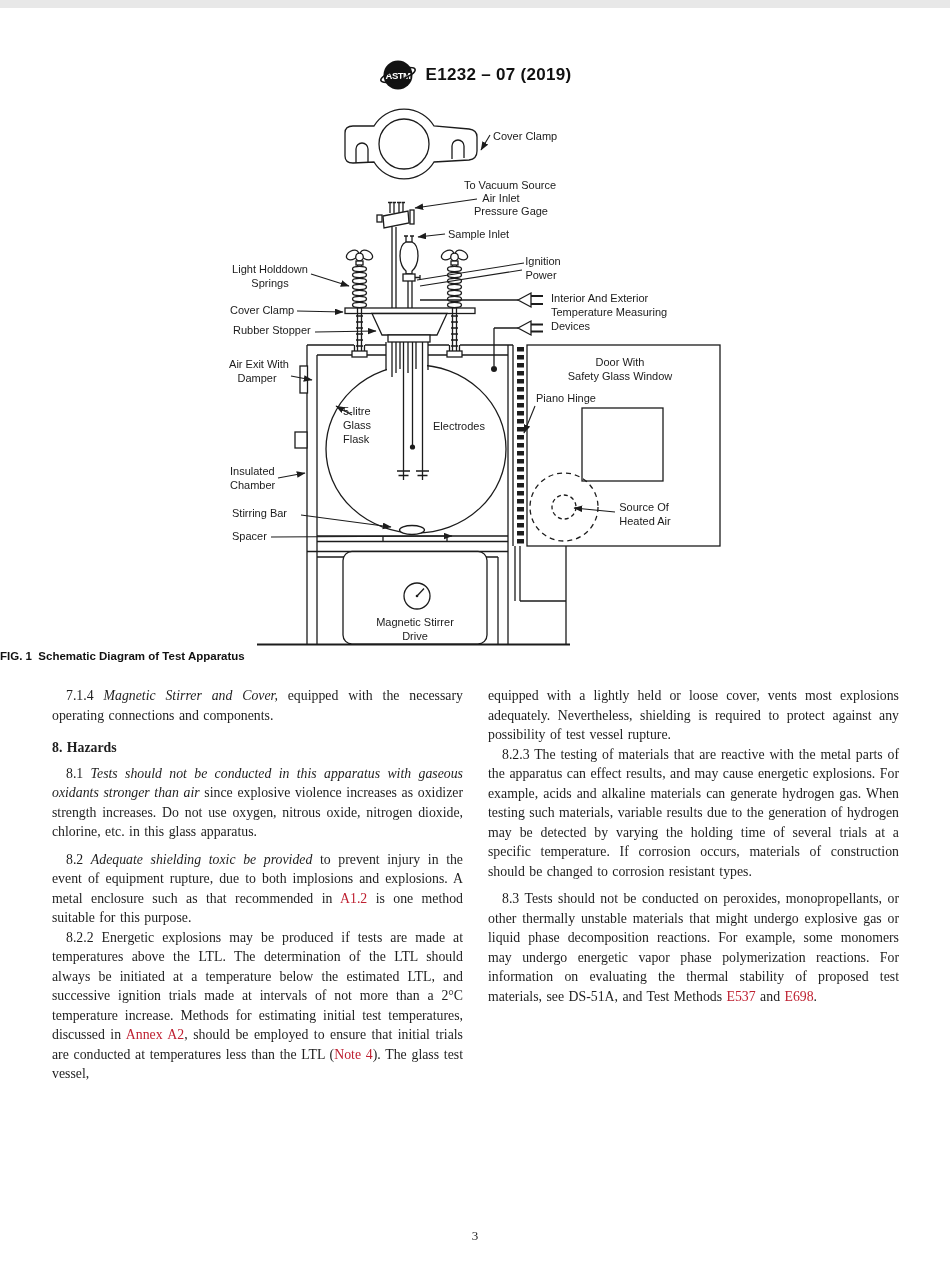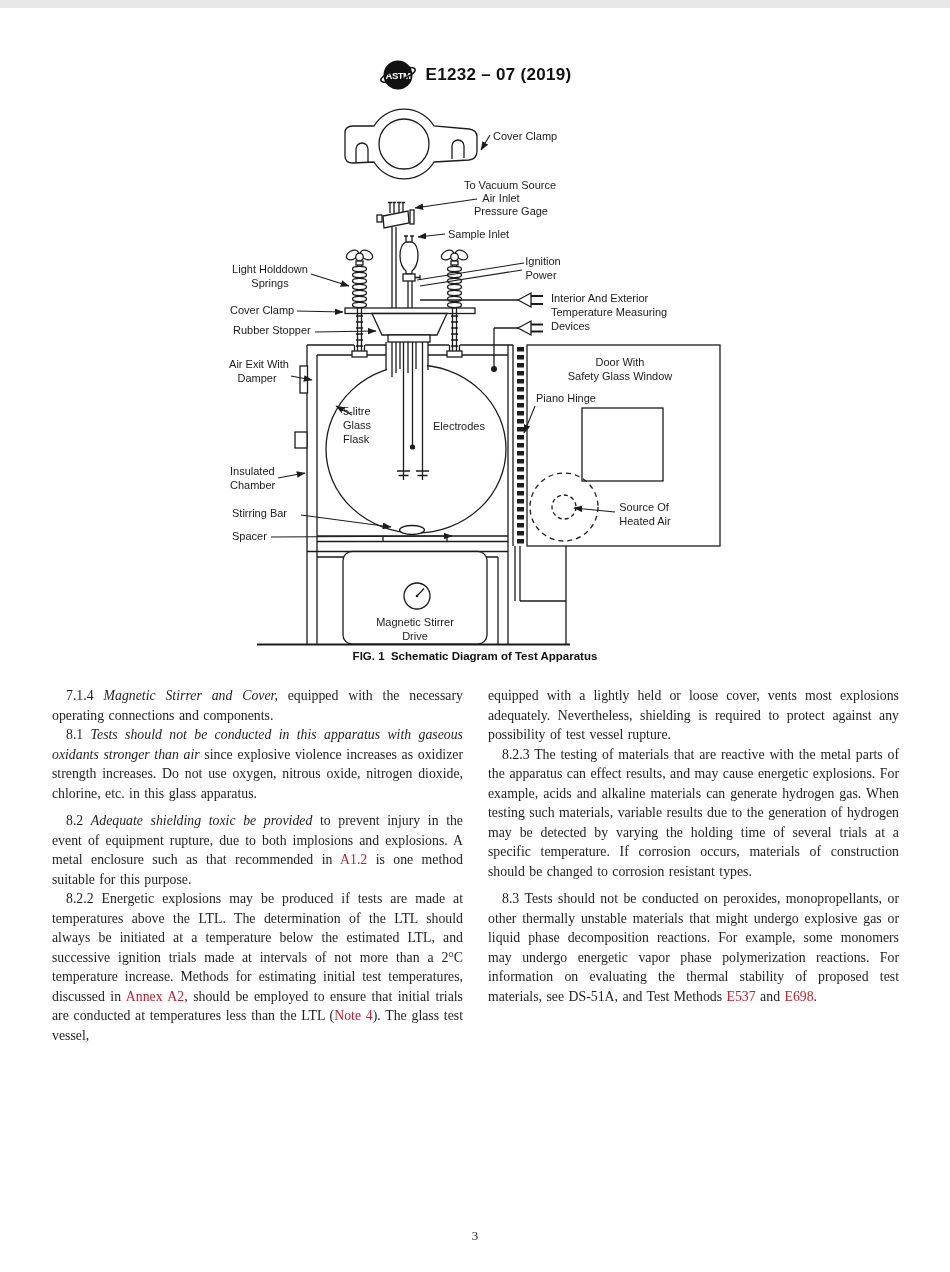--- a/index.html
+++ b/index.html
@@ -7,21 +7,21 @@
         font-family:"Liberation Serif",serif;color:#1e1e1e;}
   
   .hdr{position:absolute;top:48px;left:0;width:100%;display:flex;justify-content:center;align-items:center;gap:9px;}
   .hdr .desig{font-family:"Liberation Sans",sans-serif;font-weight:bold;font-size:17px;letter-spacing:.3px;color:#111;}
   
   .fig{position:absolute;left:225px;top:95px;}
   svg text{font-family:"Liberation Sans",sans-serif;font-size:11px;fill:#1b1b1b;stroke:none;}
   .s{stroke:#1c1c1c;fill:none;stroke-width:1.3;stroke-linejoin:miter;stroke-linecap:butt;}
   .w{fill:#ffffff;}
   .ink{fill:#1c1c1c;stroke:none;}
-  .cap{position:absolute;top:642px;left:0;width:100%;text-align:center;
+  .cap{position:absolute;top:642px;left:0;width:100%;
        font-family:"Liberation Sans",sans-serif;font-weight:bold;font-size:11.5px;color:#111;white-space:pre;}
   
   .col{position:absolute;top:678px;width:411px;text-align:justify;font-size:13.8px;line-height:19.5px;word-spacing:1px;}
   #column-left{left:52px;}
   #column-right{left:488px;}
   .col p{margin:0;text-indent:14px;}
   .col p.noind{text-indent:0;}
   .col p.sp{margin-top:8px;}
   .col h3{margin:13px 0 6px 0;font-size:13.8px;font-weight:bold;}
   .it{font-style:italic;}
@@ -209,20 +209,21 @@
       <text x="190" y="523" text-anchor="middle">Magnetic Stirrer</text>
       <text x="190" y="537" text-anchor="middle">Drive</text>
     </g>
   </svg>
   </div>
 
   <div class="cap">FIG. 1  Schematic Diagram of Test Apparatus</div>
 
   <div class="col" id="column-left">
       <p class=""><span>7.1.4 </span><span class="it">Magnetic Stirrer and Cover,</span><span> equipped with the necessary operating connections and components.</span></p>
+      <h3>8. Hazards</h3>
       <p class=""><span>8.1 </span><span class="it">Tests should not be conducted in this apparatus with gaseous oxidants stronger than air</span><span> since explosive violence increases as oxidizer strength increases. Do not use oxygen, nitrous oxide, nitrogen dioxide, chlorine, etc. in this glass apparatus.</span></p>
       <p class="sp"><span>8.2 </span><span class="it">Adequate shielding toxic be provided</span><span> to prevent injury in the event of equipment rupture, due to both implosions and explosions. A metal enclosure such as that recommended in </span><span class="lnk">A1.2</span><span> is one method suitable for this purpose.</span></p>
       <p class=""><span>8.2.2 Energetic explosions may be produced if tests are made at temperatures above the LTL. The determination of the LTL should always be initiated at a temperature below the estimated LTL, and successive ignition trials made at intervals of not more than a 2°C temperature increase. Methods for estimating initial test temperatures, discussed in </span><span class="lnk">Annex A2</span><span>, should be employed to ensure that initial trials are conducted at temperatures less than the LTL (</span><span class="lnk">Note 4</span><span>). The glass test vessel,</span></p>
     </div>
   <div class="col" id="column-right">
       <p class="noind "><span>equipped with a lightly held or loose cover, vents most explosions adequately. Nevertheless, shielding is required to protect against any possibility of test vessel rupture.</span></p>
       <p class=""><span>8.2.3 The testing of materials that are reactive with the metal parts of the apparatus can effect results, and may cause energetic explosions. For example, acids and alkaline materials can generate hydrogen gas. When testing such materials, variable results due to the generation of hydrogen may be detected by varying the holding time of several trials at a specific temperature. If corrosion occurs, materials of construction should be changed to corrosion resistant types.</span></p>
       <p class="sp"><span>8.3 Tests should not be conducted on peroxides, monopropellants, or other thermally unstable materials that might undergo explosive gas or liquid phase decomposition reactions. For example, some monomers may undergo energetic vapor phase polymerization reactions. For information on evaluating the thermal stability of proposed test materials, see DS-51A, and Test Methods </span><span class="lnk">E537</span><span> and </span><span class="lnk">E698</span><span>.</span></p>
     </div>
 

